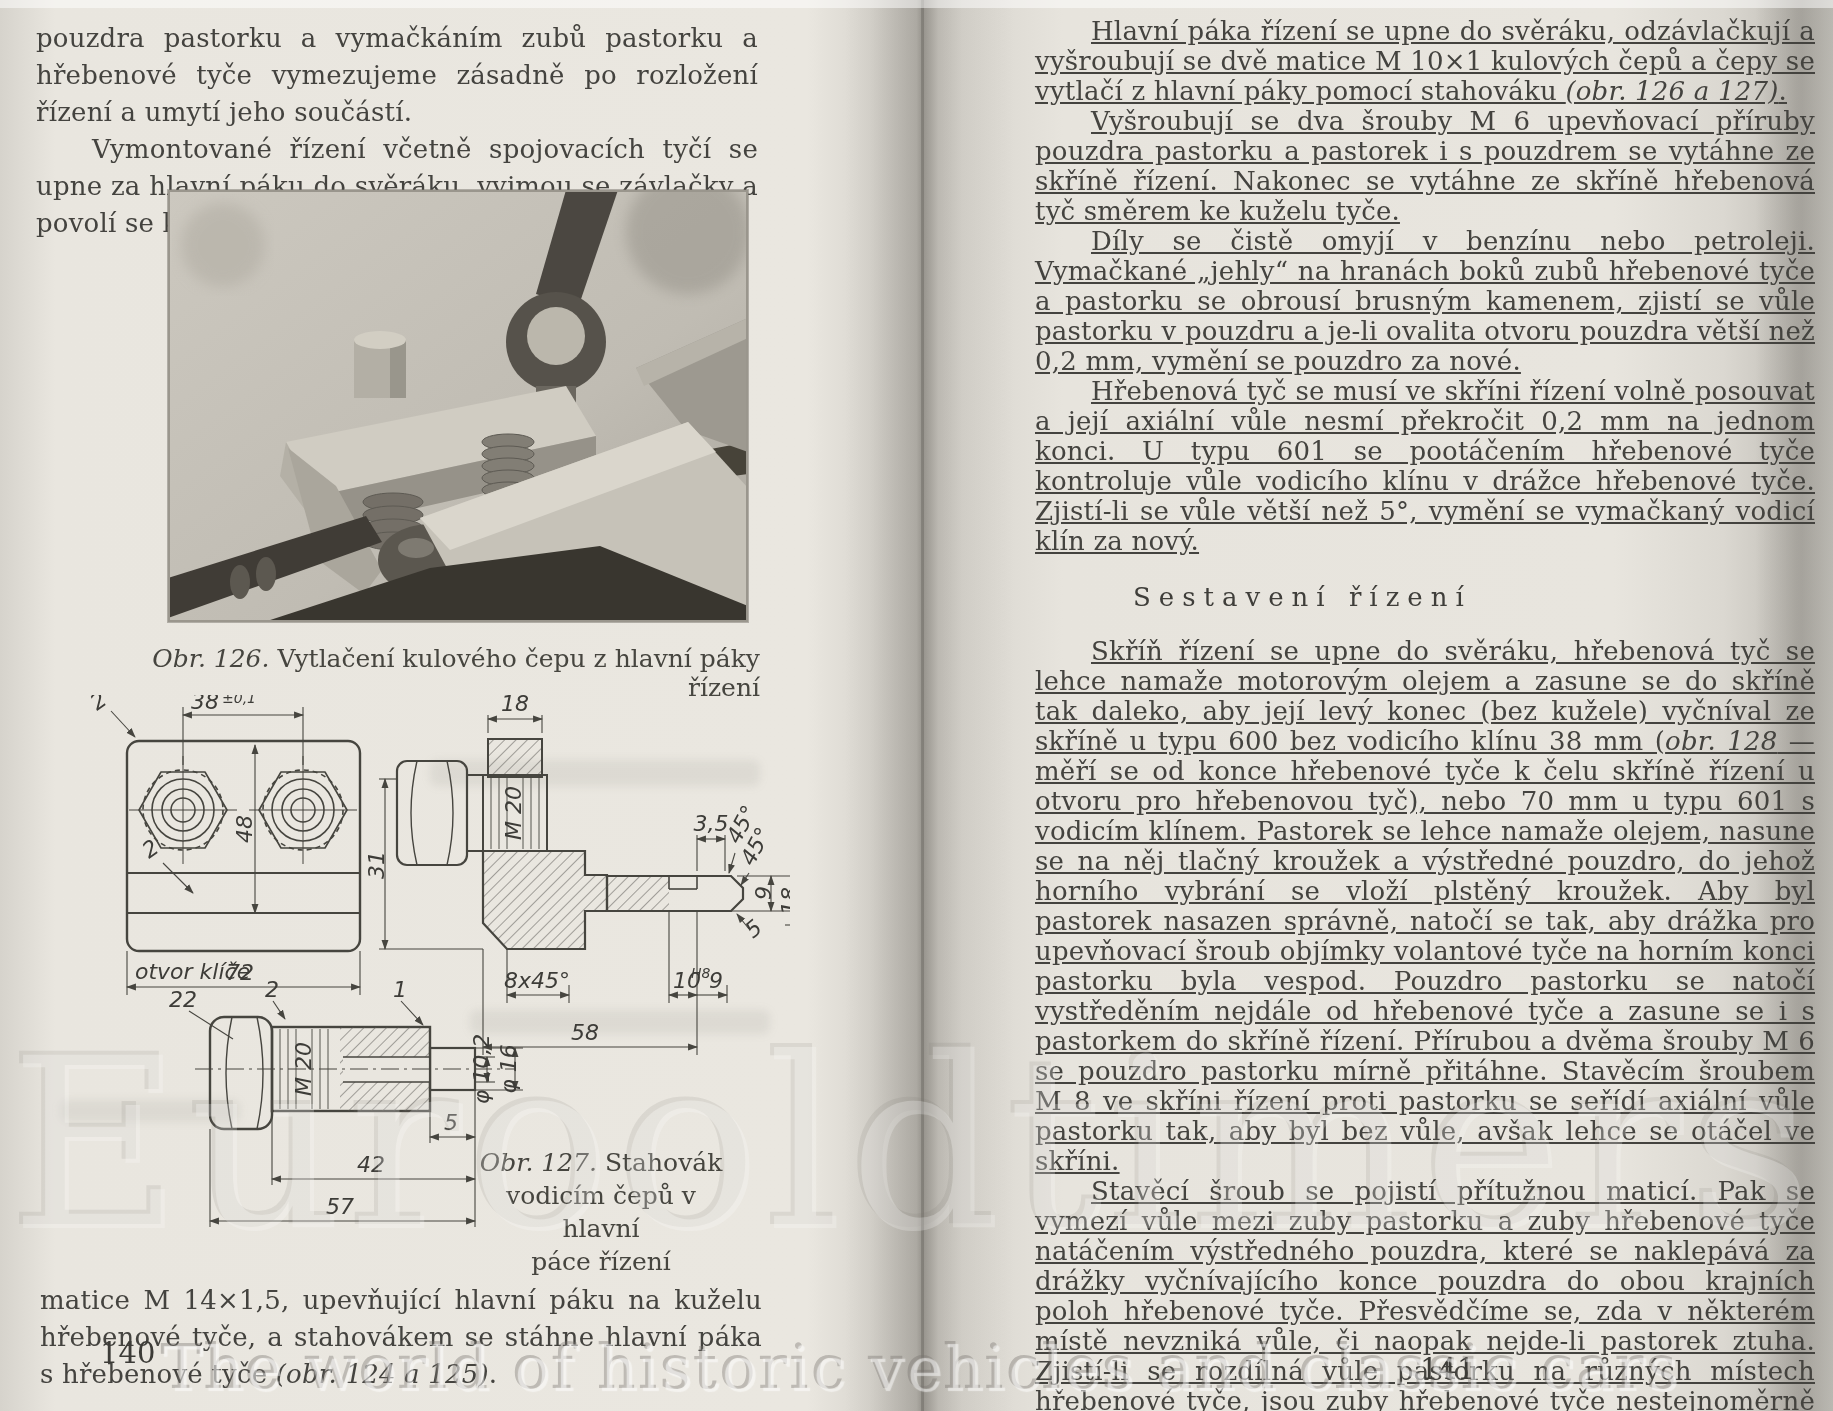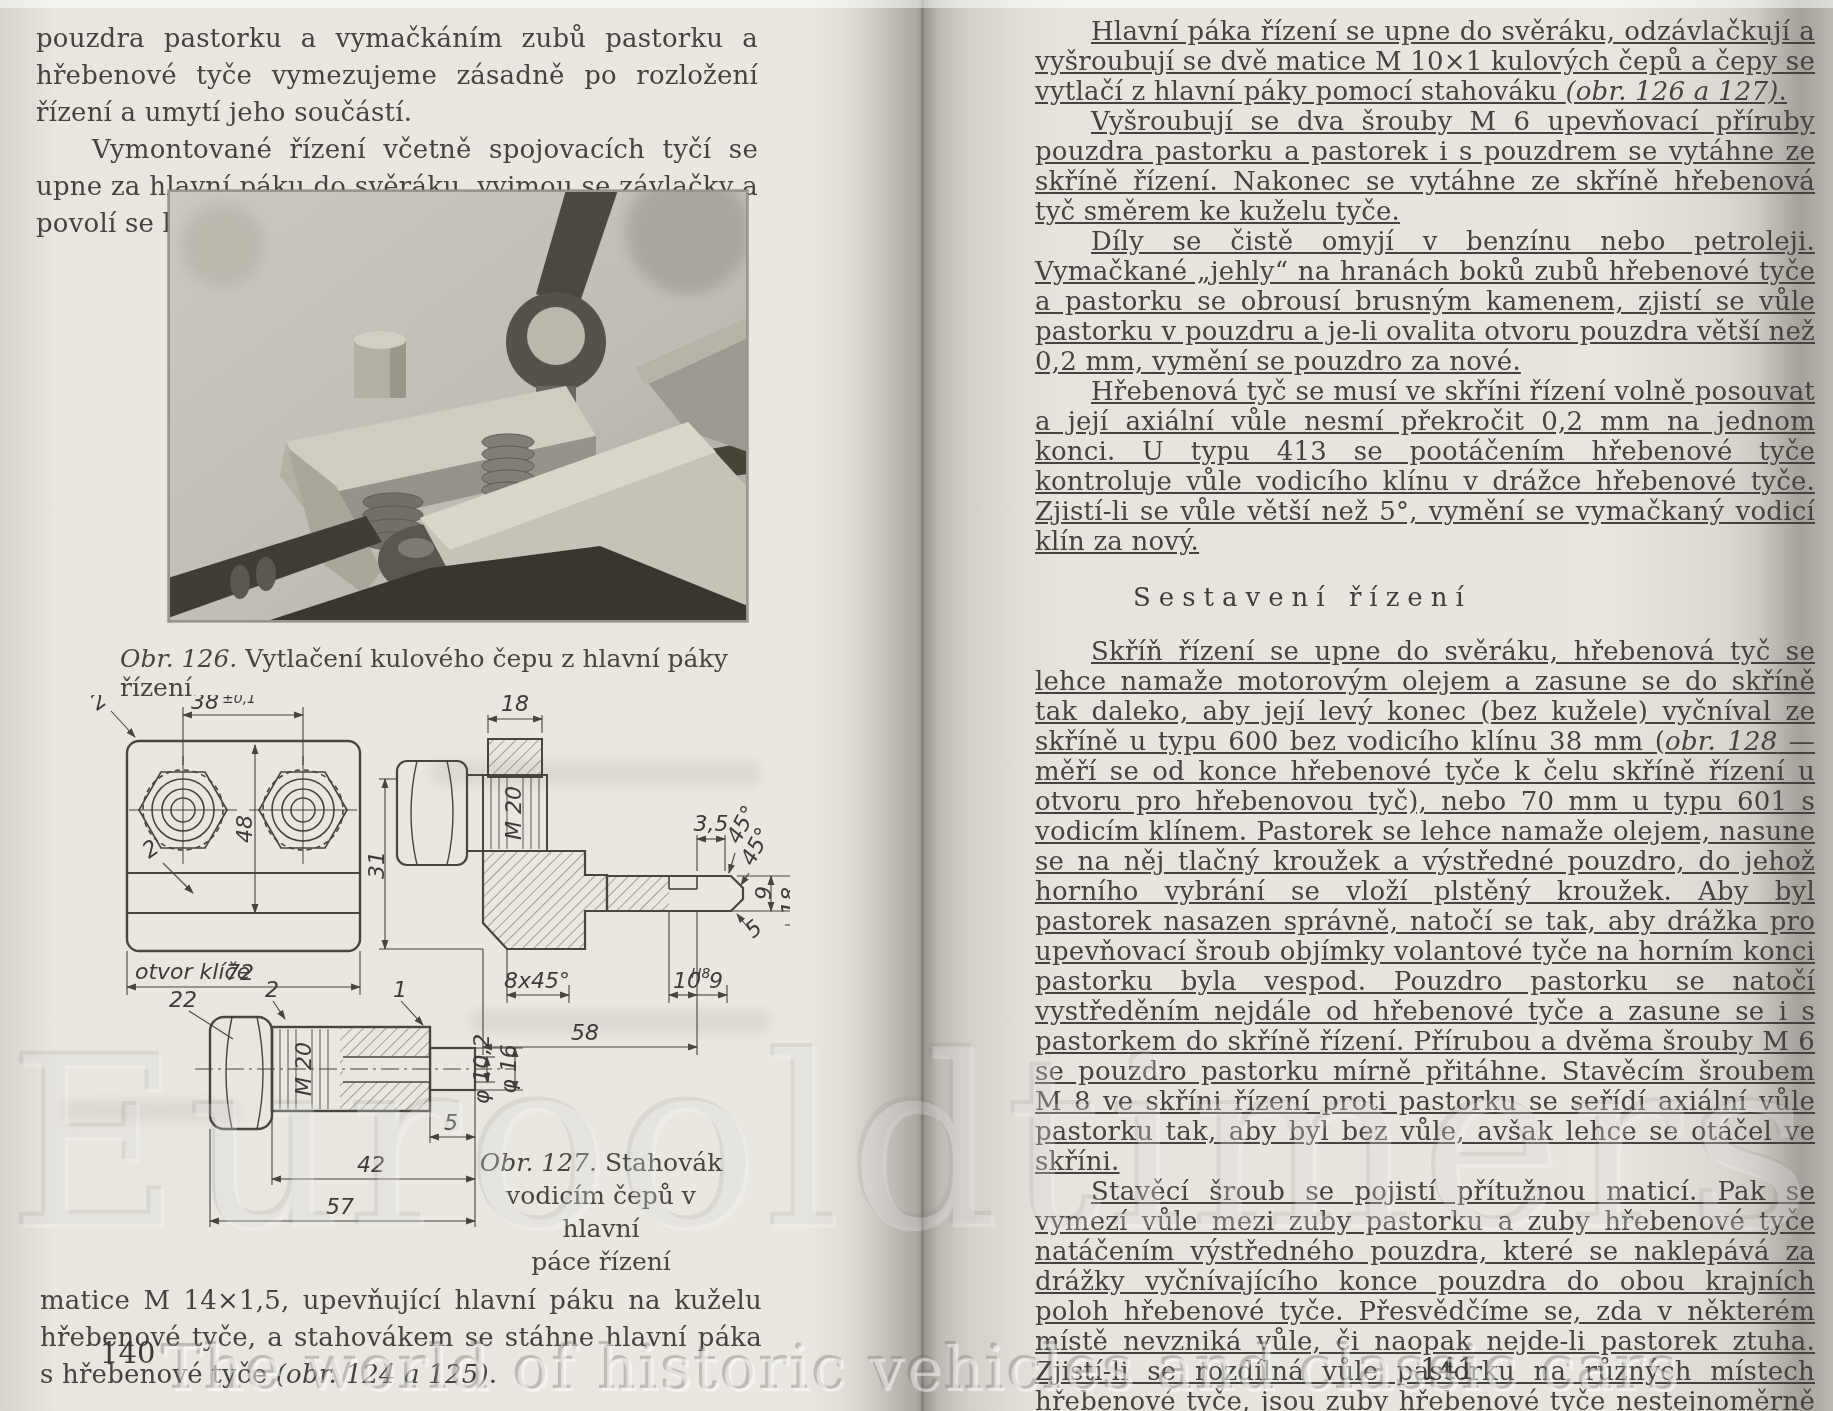--- a/index.html
+++ b/index.html
@@ -20,21 +20,21 @@
   .coltext{position:absolute;font-size:26px;line-height:30px;letter-spacing:.2px;color:#44433f;}
   .lp-top{left:36px;top:20px;width:722px;line-height:37px;}
   .lp-bottom{left:40px;top:1234px;width:722px;line-height:37px;margin-top:48px;}
   .rp{left:1035px;top:16px;width:780px;}
   .rp p{margin:0;text-decoration:underline;}
   .subhead{font-weight:normal;font-size:26px;letter-spacing:8px;margin:26px 0 24px 98px;color:#3f3e3a;}
 
   .photo{position:absolute;left:168px;top:190px;width:580px;height:432px;
          box-shadow:0 0 0 1px rgba(120,116,108,.5);}
   .caption{position:absolute;font-size:25px;color:#46453f;}
-  .cap126{left:120px;top:644px;width:640px;text-align:left;}
+  .cap126{left:120px;top:644px;width:640px;text-align:right;}
   .cap127{left:472px;top:1146px;width:258px;text-align:center;line-height:33px;}
 
   .drawing{position:absolute;left:85px;top:695px;}
   .dimtext{font-family:"DejaVu Sans",sans-serif;font-style:italic;font-size:22px;fill:#3d3c38;}
   .dimsmall{font-family:"DejaVu Sans",sans-serif;font-style:italic;font-size:14px;fill:#3d3c38;}
 
   .pagenum{position:absolute;font-size:29px;color:#3c3b37;}
   .pn-left{left:100px;top:1336px;}
   .pn-right{left:1420px;top:1352px;}
 
@@ -304,21 +304,21 @@
   <div class="coltext lp-bottom">
     <p class="just"><span>matice M 14×1,5, upevňující hlavní páku na kuželu hřebenové tyče, a stahovákem se stáhne hlavní páka s hřebenové tyče </span><i>(obr. 124 a 125)</i><span>.</span></p>
   </div>
 
   <div class="pagenum pn-left">140</div>
 
   <div class="coltext rp">
     <p class="just indent"><span>Hlavní páka řízení se upne do svěráku, odzávlačkují a vyšroubují se dvě matice M 10×1 kulových čepů a čepy se vytlačí z hlavní páky pomocí stahováku </span><i>(obr. 126 a 127)</i><span>.</span></p>
     <p class="just indent">Vyšroubují se dva šrouby M 6 upevňovací příruby pouzdra pastorku a pastorek i s pouzdrem se vytáhne ze skříně řízení. Nakonec se vytáhne ze skříně hřebenová tyč směrem ke kuželu tyče.</p>
     <p class="just indent">Díly se čistě omyjí v benzínu nebo petroleji. Vymačkané „jehly“ na hranách boků zubů hřebenové tyče a pastorku se obrousí brusným kamenem, zjistí se vůle pastorku v pouzdru a je-li ovalita otvoru pouzdra větší než 0,2 mm, vymění se pouzdro za nové.</p>
-    <p class="just indent">Hřebenová tyč se musí ve skříni řízení volně posouvat a její axiální vůle nesmí překročit 0,2 mm na jednom konci. U typu 413 se pootáčením hřebenové tyče kontroluje vůle vodicího klínu v drážce hřebenové tyče. Zjistí-li se vůle větší než 5°, vymění se vymačkaný vodicí klín za nový.</p>
+    <p class="just indent">Hřebenová tyč se musí ve skříni řízení volně posouvat a její axiální vůle nesmí překročit 0,2 mm na jednom konci. U typu 601 se pootáčením hřebenové tyče kontroluje vůle vodicího klínu v drážce hřebenové tyče. Zjistí-li se vůle větší než 5°, vymění se vymačkaný vodicí klín za nový.</p>
     <h3 class="subhead">Sestavení řízení</h3>
     <p class="just indent"><span>Skříň řízení se upne do svěráku, hřebenová tyč se lehce namaže motorovým olejem a zasune se do skříně tak daleko, aby její levý konec (bez kužele) vyčníval ze skříně u typu 600 bez vodicího klínu 38 mm (</span><i>obr. 128</i><span> — měří se od konce hřebenové tyče k čelu skříně řízení u otvoru pro hřebenovou tyč), nebo 70 mm u typu 601 s vodicím klínem. Pastorek se lehce namaže olejem, nasune se na něj tlačný kroužek a výstředné pouzdro, do jehož horního vybrání se vloží plstěný kroužek. Aby byl pastorek nasazen správně, natočí se tak, aby drážka pro upevňovací šroub objímky volantové tyče na horním konci pastorku byla vespod. Pouzdro pastorku se natočí vystředěním nejdále od hřebenové tyče a zasune se i s pastorkem do skříně řízení. Přírubou a dvěma šrouby M 6 se pouzdro pastorku mírně přitáhne. Stavěcím šroubem M 8 ve skříni řízení proti pastorku se seřídí axiální vůle pastorku tak, aby byl bez vůle, avšak lehce se otáčel ve skříni.</span></p>
     <p class="just indent"><span>Stavěcí šroub se pojistí přítužnou maticí. Pak se vymezí vůle mezi zuby pastorku a zuby hřebenové tyče natáčením výstředného pouzdra, které se naklepává za drážky vyčnívajícího konce pouzdra do obou krajních poloh hřebenové tyče. Přesvědčíme se, zda v některém místě nevzniká vůle, či naopak nejde-li pastorek ztuha. Zjistí-li se rozdílná vůle pastorku na různých místech hřebenové tyče, jsou zuby hřebenové tyče nestejnoměrně vymačkány a je třeba buď </span></p>
   </div>
 
   <div class="pagenum pn-right">141</div>
 
   <div class="wm wm-ghost">Eurooldtimers.com</div>
   <div class="wm wm-bottom">The world of historic vehicles and classic cars</div>
 </div>

